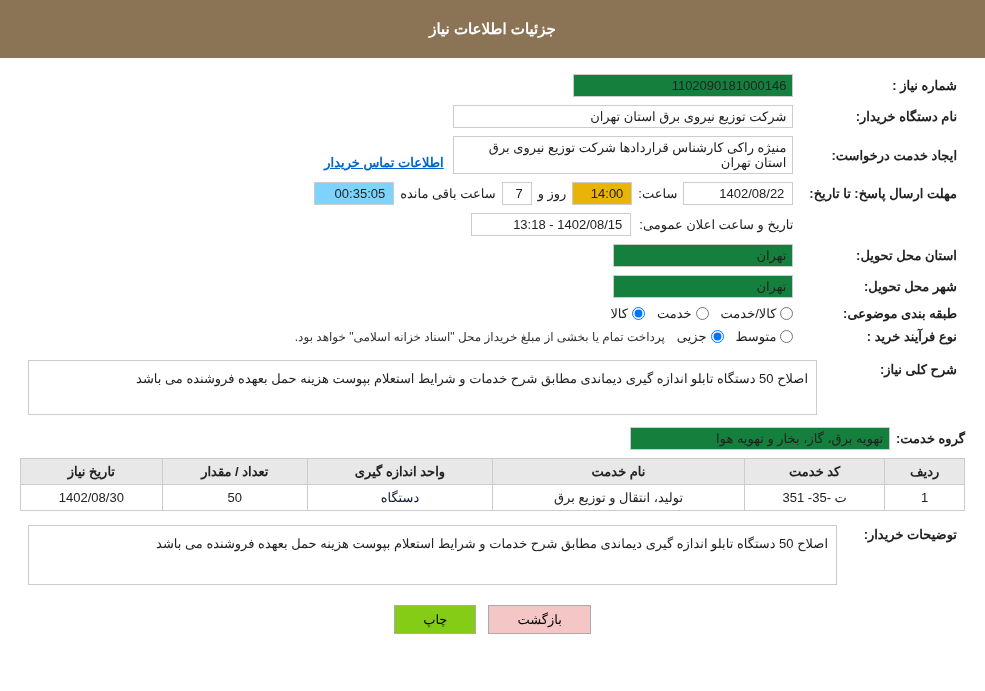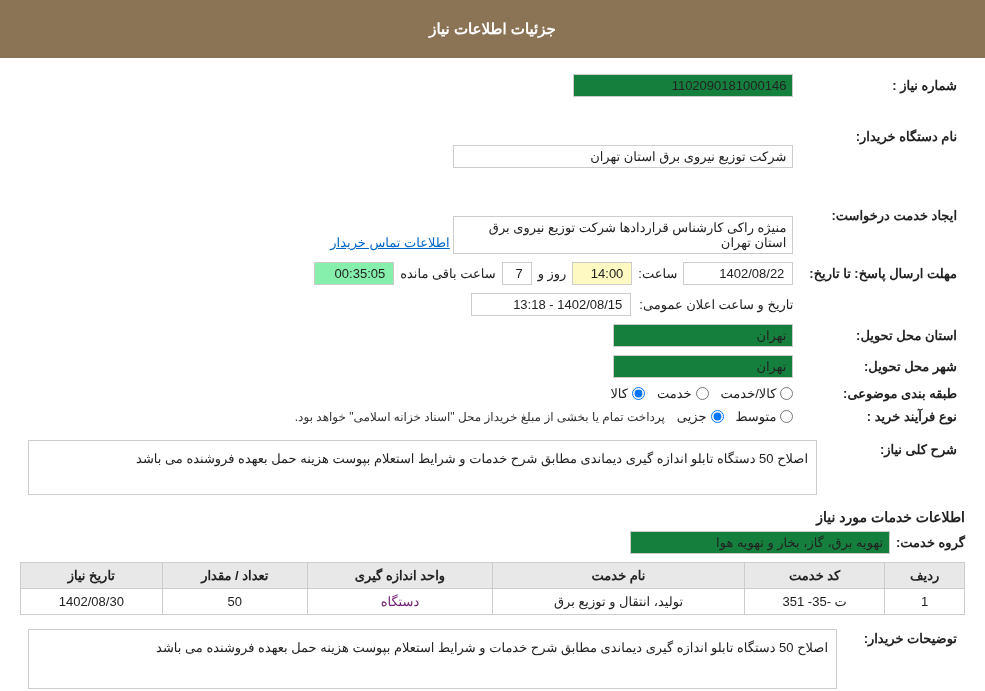--- a/index.html
+++ b/index.html
@@ -51,21 +51,20 @@
       background: #15803d;
       min-width: 180px;
       display: inline-block;
     }
     .input-box-wide {
       border: 1px solid #ccc;
       padding: 3px 6px;
       background: #fff;
       width: 340px;
       display: inline-block;
-      margin-top: 40px;
     }
     .blue-link {
       color: #0066cc;
       text-decoration: underline;
       cursor: pointer;
     }
     .date-time-row {
       display: flex;
       align-items: center;
       gap: 6px;
@@ -73,33 +72,33 @@
     }
     .date-box {
       border: 1px solid #ccc;
       padding: 3px 8px;
       background: #fff;
       min-width: 110px;
     }
     .time-box {
       border: 1px solid #ccc;
       padding: 3px 8px;
-      background: #fef9c3;
+      background: #eab308;
       min-width: 60px;
     }
     .small-box {
       border: 1px solid #ccc;
       padding: 3px 8px;
       background: #fff;
       min-width: 30px;
     }
     .remaining-box {
       border: 1px solid #ccc;
       padding: 3px 8px;
-      background: #86efac;
+      background: #7dd3fc;
       min-width: 80px;
     }
     .radio-row {
       display: flex;
       align-items: center;
       gap: 12px;
       direction: rtl;
     }
     .radio-item {
       display: flex;
@@ -179,21 +178,21 @@
       gap: 8px;
     }
     .service-group-row {
       display: flex;
       align-items: center;
       direction: rtl;
       gap: 6px;
       margin-bottom: 8px;
     }
     .link-color {
-      color: #701a75;
+      color: #0f172a;
     }
   </style>
 </head>
 <body>
 
 <div class="page-wrapper">
 
   <div class="header-bar">
     <span>جزئیات اطلاعات نیاز</span>
   </div>
@@ -213,21 +212,21 @@
         <td class="label-cell">نام دستگاه خریدار:</td>
         <td class="value-cell">
           <div class="input-box-wide">شرکت توزیع نیروی برق استان تهران</div>
         </td>
       </tr>
 
       <tr>
         <td class="label-cell">ایجاد خدمت درخواست:</td>
         <td class="value-cell">
           <span class="input-box-wide" style="width:340px;display:inline-block;">منیژه راکی کارشناس قراردادها شرکت توزیع نیروی برق استان تهران</span>
-          <span style="margin-right:0;">
+          <span style="margin-right:6px;font-weight:bold;">
             <span class="blue-link">اطلاعات تماس خریدار</span>
           </span>
         </td>
       </tr>
 
       <tr>
         <td class="label-cell">مهلت ارسال پاسخ: تا تاریخ:</td>
         <td class="value-cell">
           <div class="date-time-row">
             <div class="date-box">1402/08/22</div>
@@ -308,21 +307,20 @@
       <tbody>
           <tr>
         <td class="label-cell" style="vertical-align:top;padding-top:6px;">شرح کلی نیاز:</td>
         <td>
           <div class="description-box">اصلاح 50 دستگاه تابلو اندازه گیری دیماندی مطابق شرح خدمات و شرایط استعلام بپوست هزینه حمل بعهده فروشنده می باشد</div>
         </td>
       </tr>
     </tbody>
       </table>
 
-    <div class="section-title">اطلاعات خدمات مورد نیاز</div>
 
     <div class="service-group-row">
       <span style="font-weight:bold;">گروه خدمت:</span>
       <div class="input-box" style="min-width:260px;">تهویه برق، گاز، بخار و تهویه هوا</div>
     </div>
 
     <table class="service-table">
       <thead>
         <tr>
           <th>ردیف</th>

